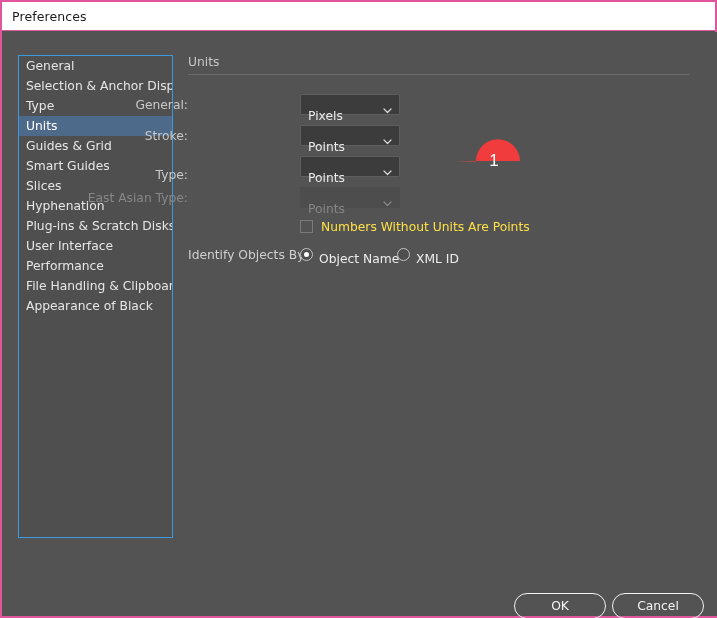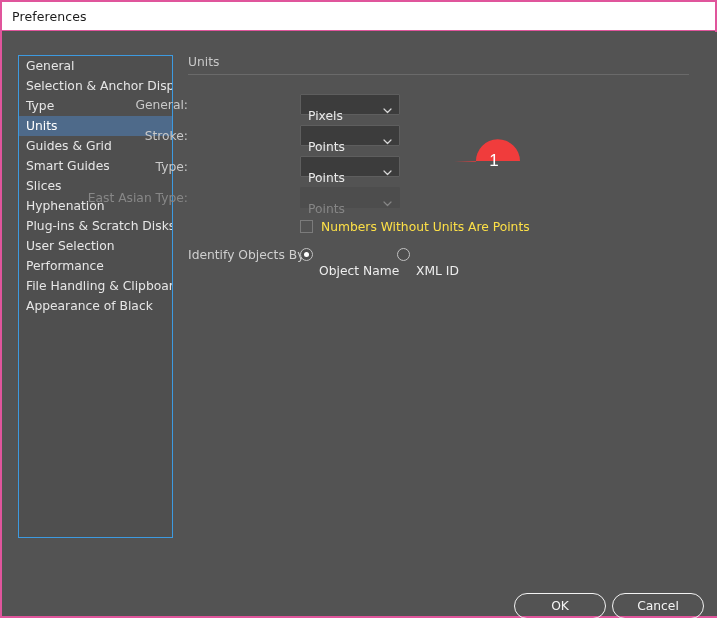--- a/index.html
+++ b/index.html
@@ -212,21 +212,21 @@
   .rdot.on::after {
     content: "";
     position: absolute;
     left: 3px; top: 3px;
     width: 5px; height: 5px;
     border-radius: 50%;
     background: #ffffff;
   }
   .ropt-label {
     position: absolute;
-    left: 19px; top: 16px;
+    left: 19px; top: 4px;
     line-height: 18px;
     font-size: 12.3px;
     color: #ededed;
     white-space: nowrap;
   }
 
   
   #badge {
     position: absolute;
     left: 452px;
@@ -282,21 +282,21 @@
     <div id="sidebar">
       <div class="side-item">General</div>
       <div class="side-item">Selection &amp; Anchor Display</div>
       <div class="side-item">Type</div>
       <div class="side-item selected">Units</div>
       <div class="side-item">Guides &amp; Grid</div>
       <div class="side-item">Smart Guides</div>
       <div class="side-item">Slices</div>
       <div class="side-item">Hyphenation</div>
       <div class="side-item">Plug-ins &amp; Scratch Disks</div>
-      <div class="side-item">User Selection</div>
+      <div class="side-item">User Interface</div>
       <div class="side-item">Performance</div>
       <div class="side-item">File Handling &amp; Clipboard</div>
       <div class="side-item">Appearance of Black</div>
     </div>
 
     <div id="panel">
 
       <div id="section-title">Units</div>
       <div id="section-rule"></div>
 
@@ -318,21 +318,21 @@
           <span class="sel-value">Points</span>
           <span class="chev">
             <svg width="9" height="9" viewBox="0 0 9 9">
                 <path d="M1 3 L4.5 6.5 L8 3" fill="none" stroke="#d8d8d8" stroke-width="1.2" stroke-linecap="round" stroke-linejoin="round"></path>
               </svg>
           </span>
         </div>
       </div>
 
       <div class="form-row" style="top:124px; width:214px;">
-        <div class="f-label" style="right:214px; width:160px;">Type:</div>
+        <div class="f-label" style="right:214px; width:160px;margin-top:8px;">Type:</div>
         <div class="select" style="left:112px; top:0;">
           <span class="sel-value">Points</span>
           <span class="chev">
             <svg width="9" height="9" viewBox="0 0 9 9">
                 <path d="M1 3 L4.5 6.5 L8 3" fill="none" stroke="#d8d8d8" stroke-width="1.2" stroke-linecap="round" stroke-linejoin="round"></path>
               </svg>
           </span>
         </div>
       </div>
 

